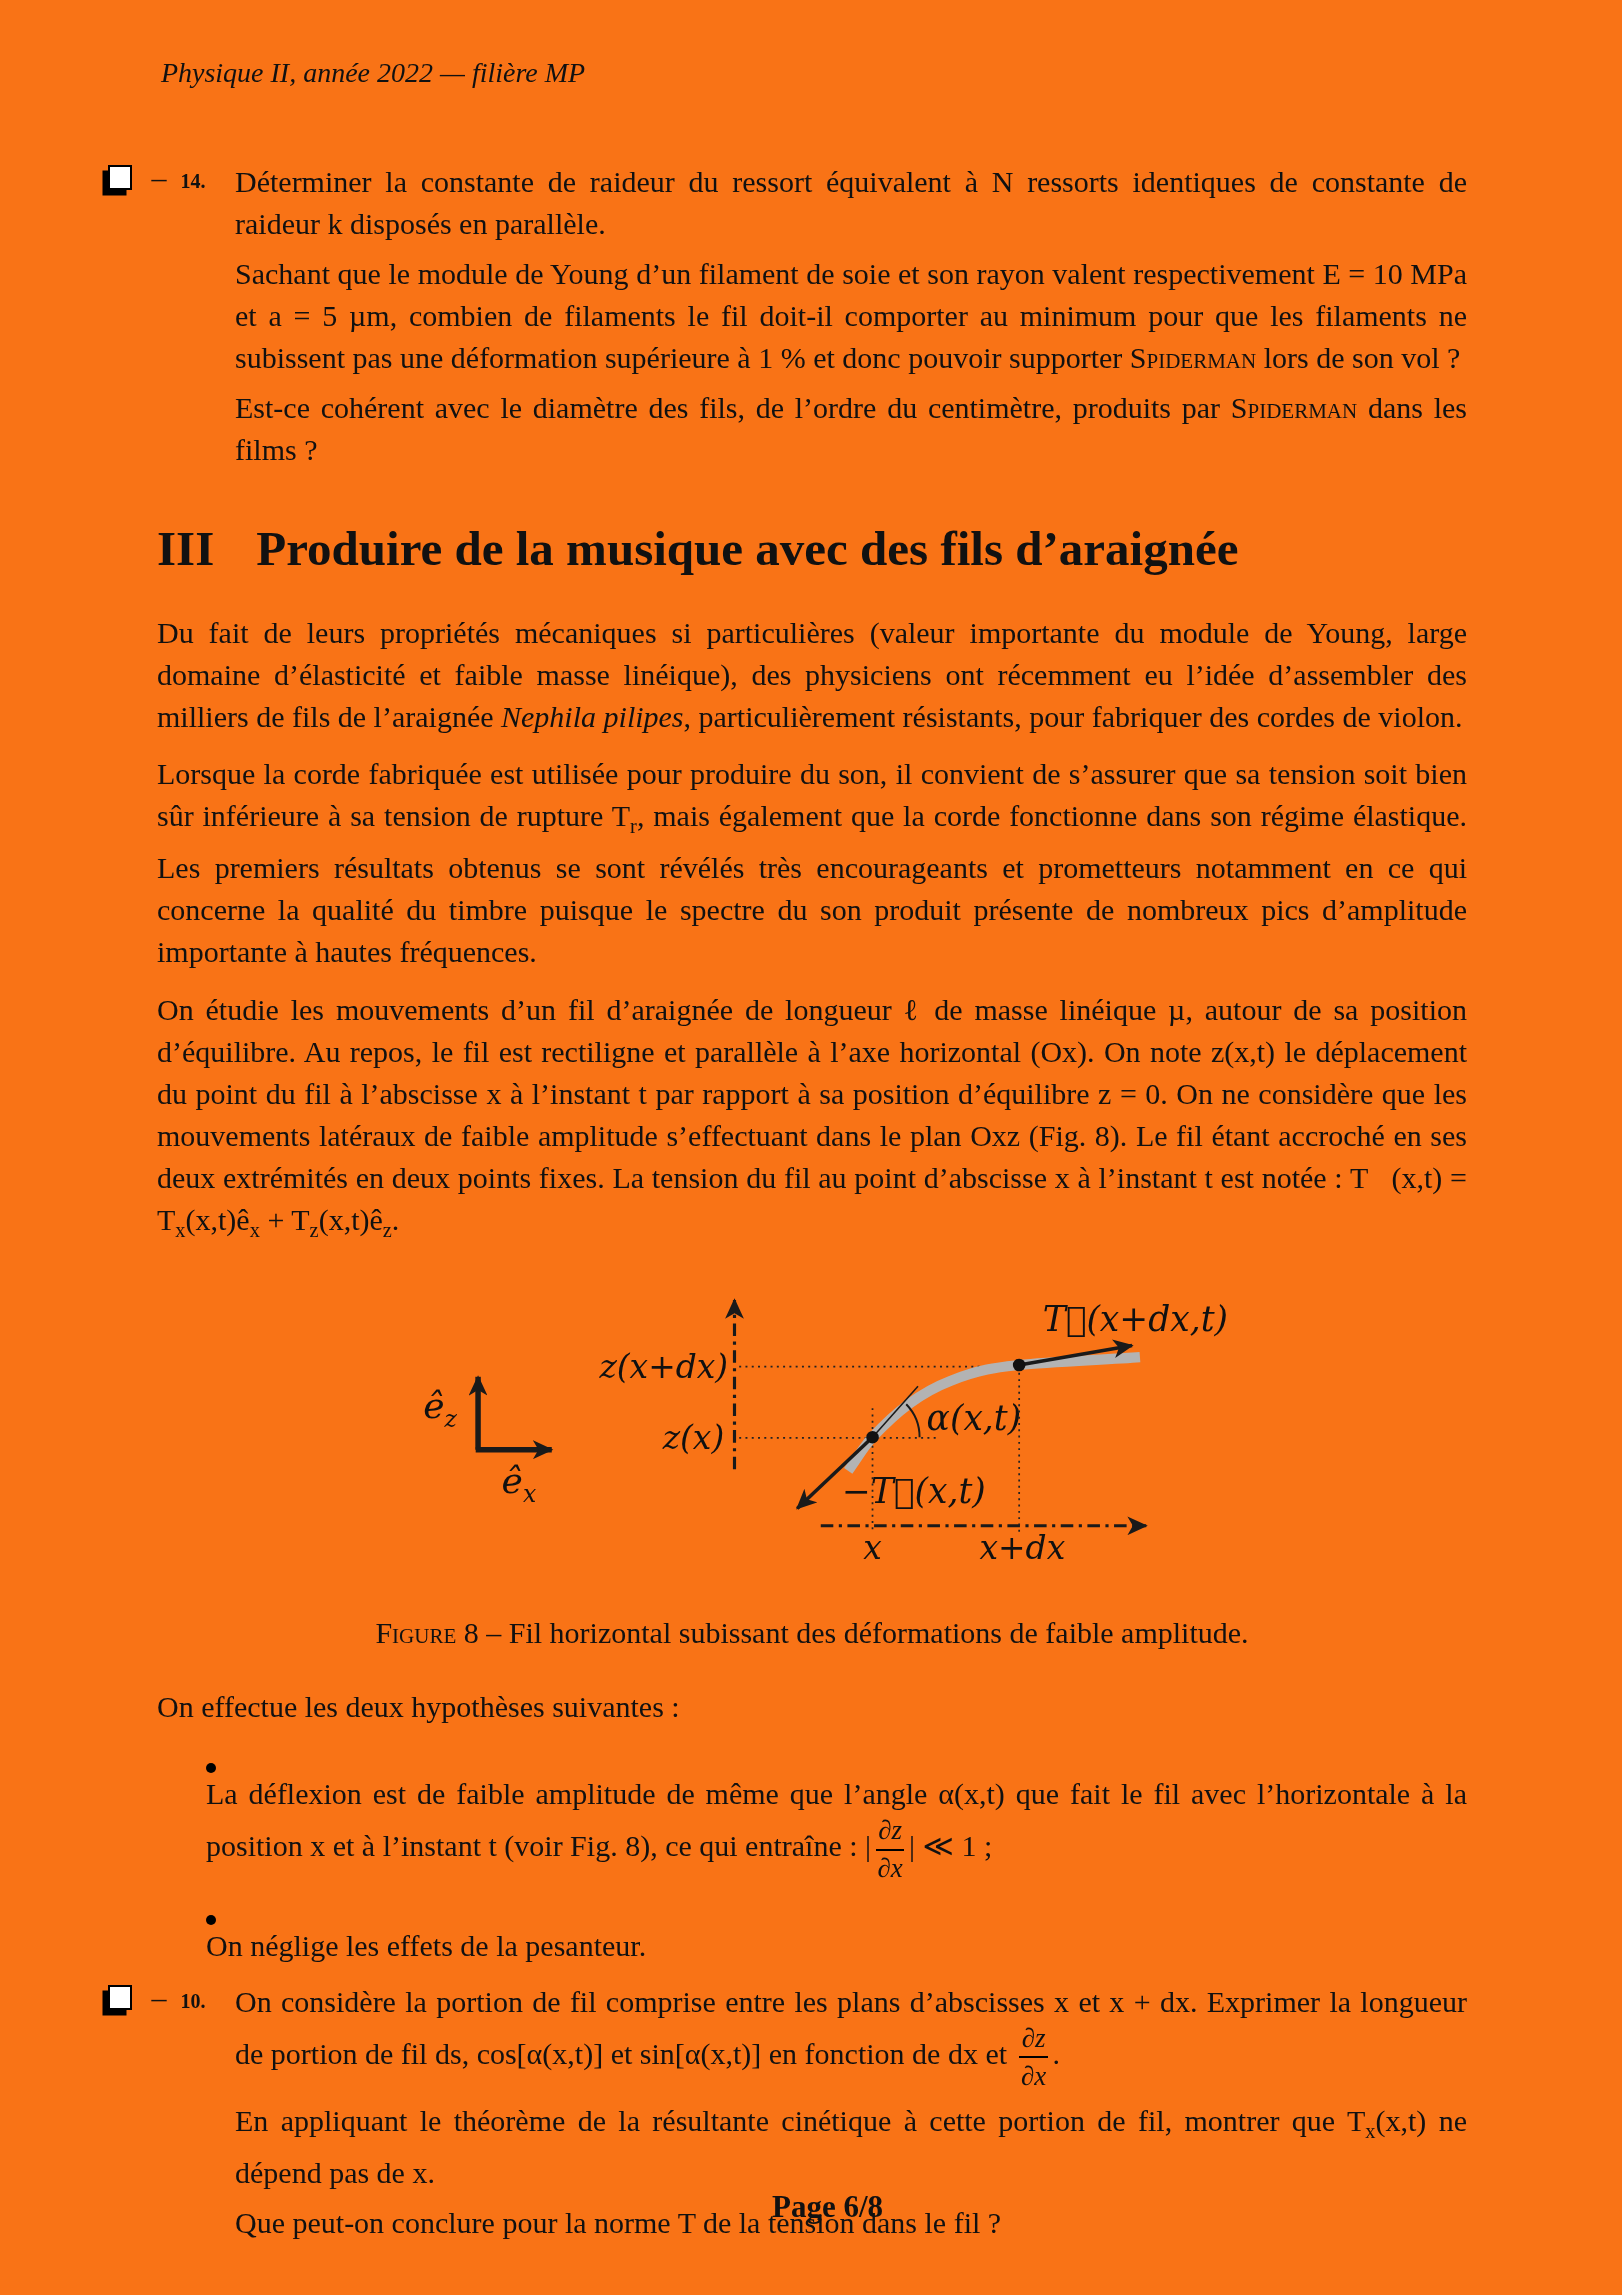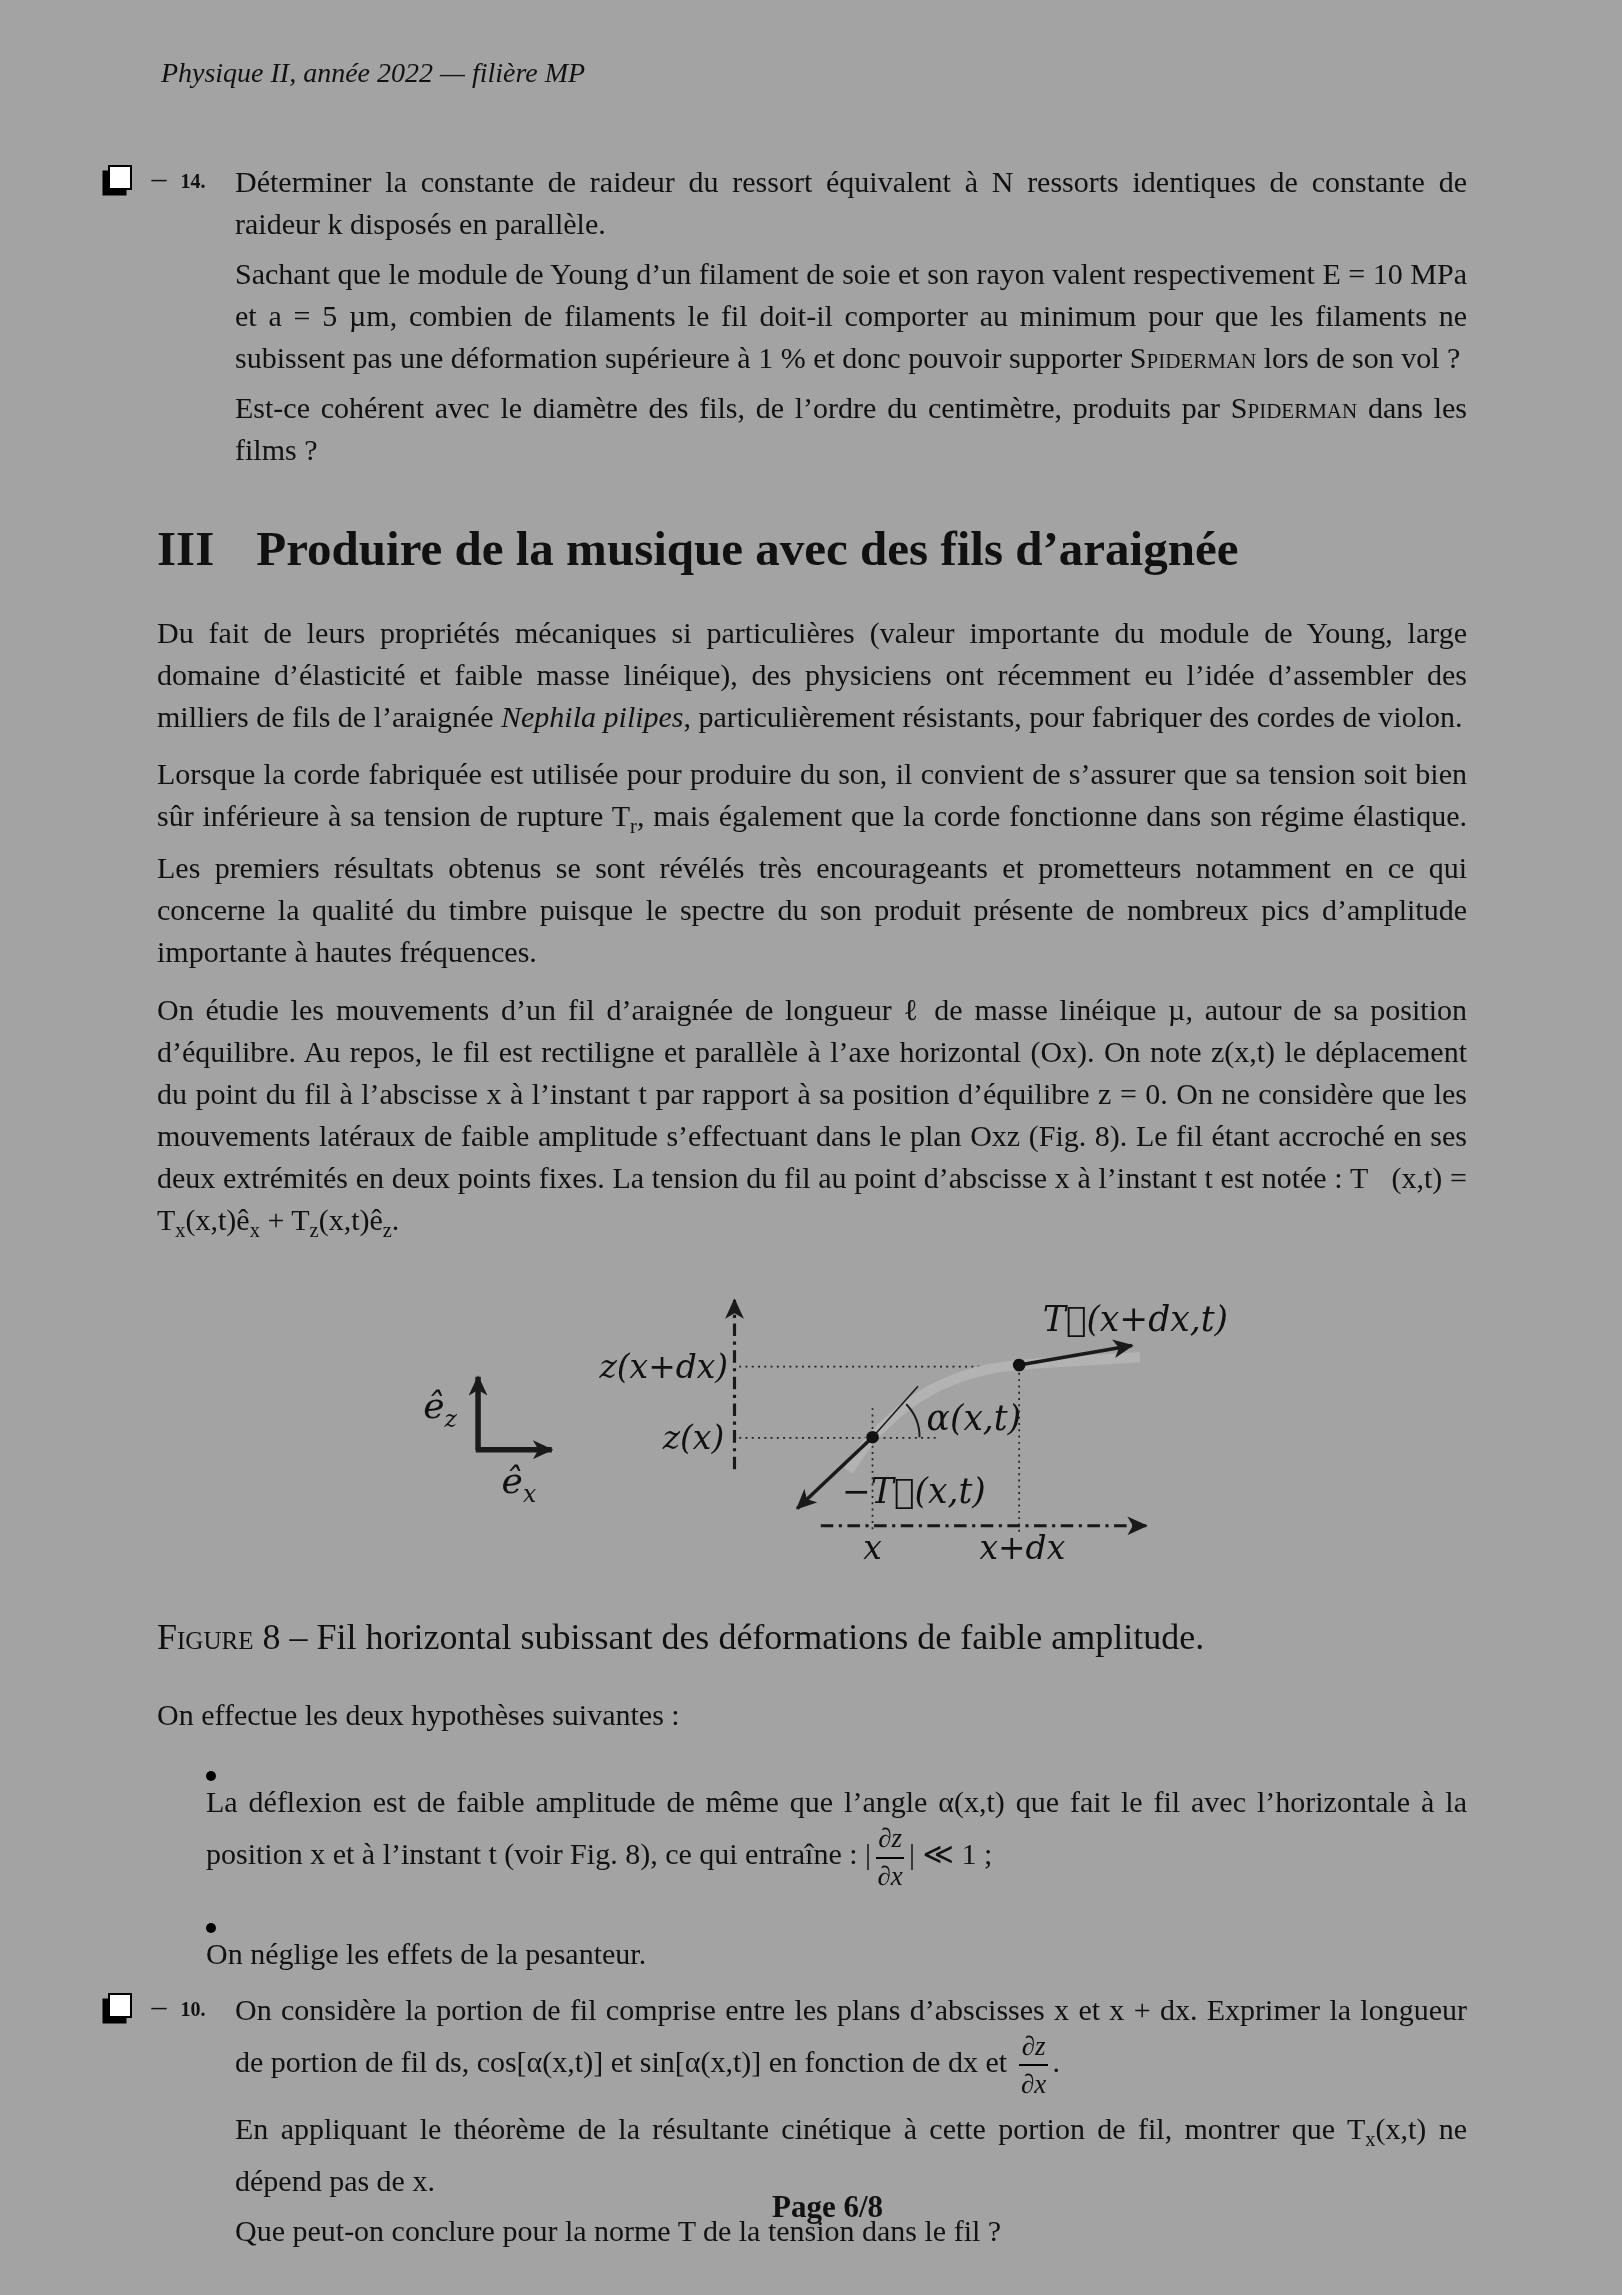--- a/index.html
+++ b/index.html
@@ -1,19 +1,19 @@
 <!DOCTYPE html>
 <html style="font-size:12.6px"><head>
 <meta charset="utf-8">
 <style>
   html,body { margin:0; padding:0; background:#888; }
   .page {
     position:relative;
     width:1623px; height:2295px;
-    background:#a3a3a3;
+    background:#f97316;
     color:#111;
     font-family:"Liberation Serif","DejaVu Serif",serif;
     overflow:hidden;
     box-sizing:border-box;
     padding:57px 156px 0 157px;
   }
   .hdr {
     font-style:italic;
     font-size:28px;
     margin:0 0 72px 3.9px;
@@ -60,21 +60,21 @@
     font-style:italic;
     font-size:27px; line-height:1.15;
     margin:0 4.7px;
   }
   .frac .num { border-bottom:2px solid #000; padding:0 2.4px 2.4px 2.4px; }
   .frac .den { padding-top:2.4px; }
   .figwrap { position:relative; height:308px; margin-top:11px; }
   .figwrap svg { position:absolute; left:220px; top:0; }
   .fmath { font-family:"DejaVu Serif","Liberation Serif",serif; font-style:italic; fill:#111; }
   .caption {
-    font-size:36px; margin:41px 0 0 0;
+    text-align:center; font-size:30px; margin:41px 0 0 0;
   }
   .blist { margin:19px 0 0 49px; padding:0; list-style:none; }
   .blist li { display:flex; margin:0 0 14px 0;flex-direction:column; }
   .bdot {
     flex:none; width:10.2px; height:10.2px; border-radius:50%;
     background:#000; margin:16.5px 21px 0 0;
   }
   .btext { flex:1; font-size:30px; line-height:42px; text-align:justify; }
   .footer {
     position:absolute; left:16px; top:2189px; width:100%;

